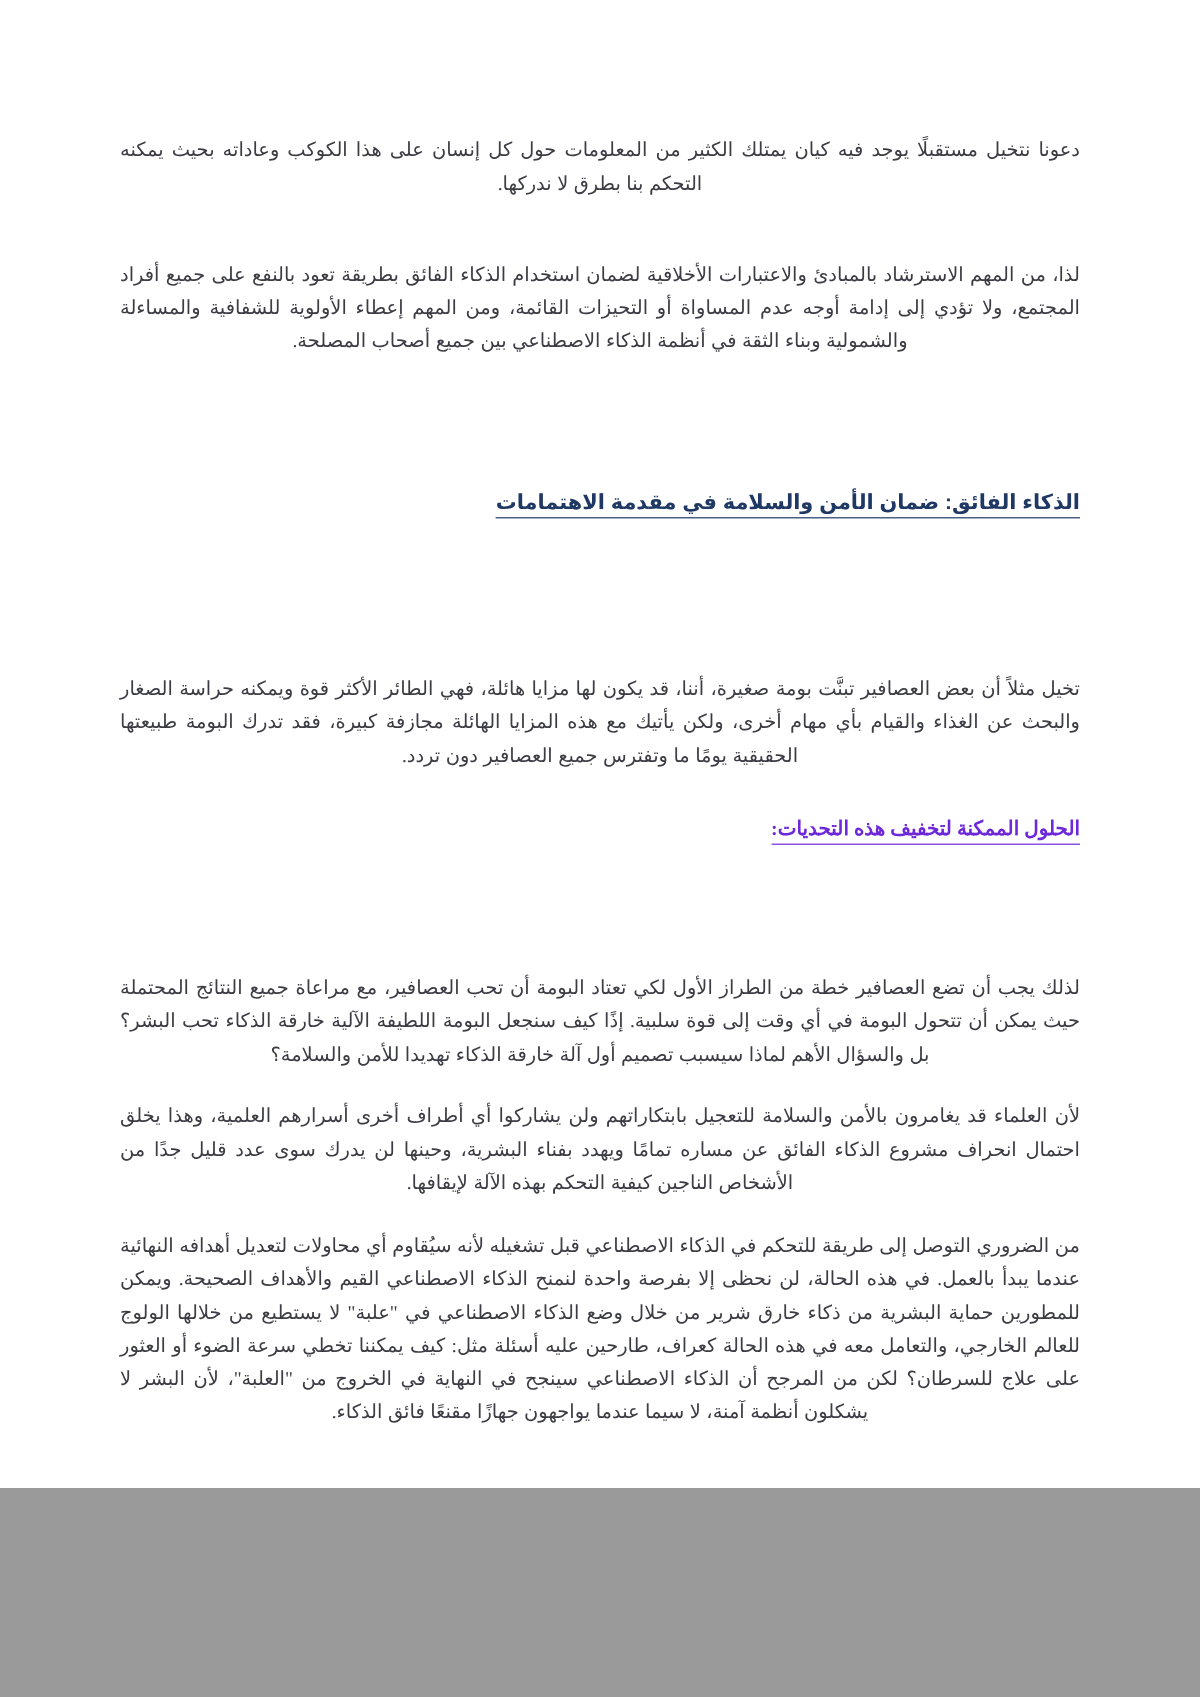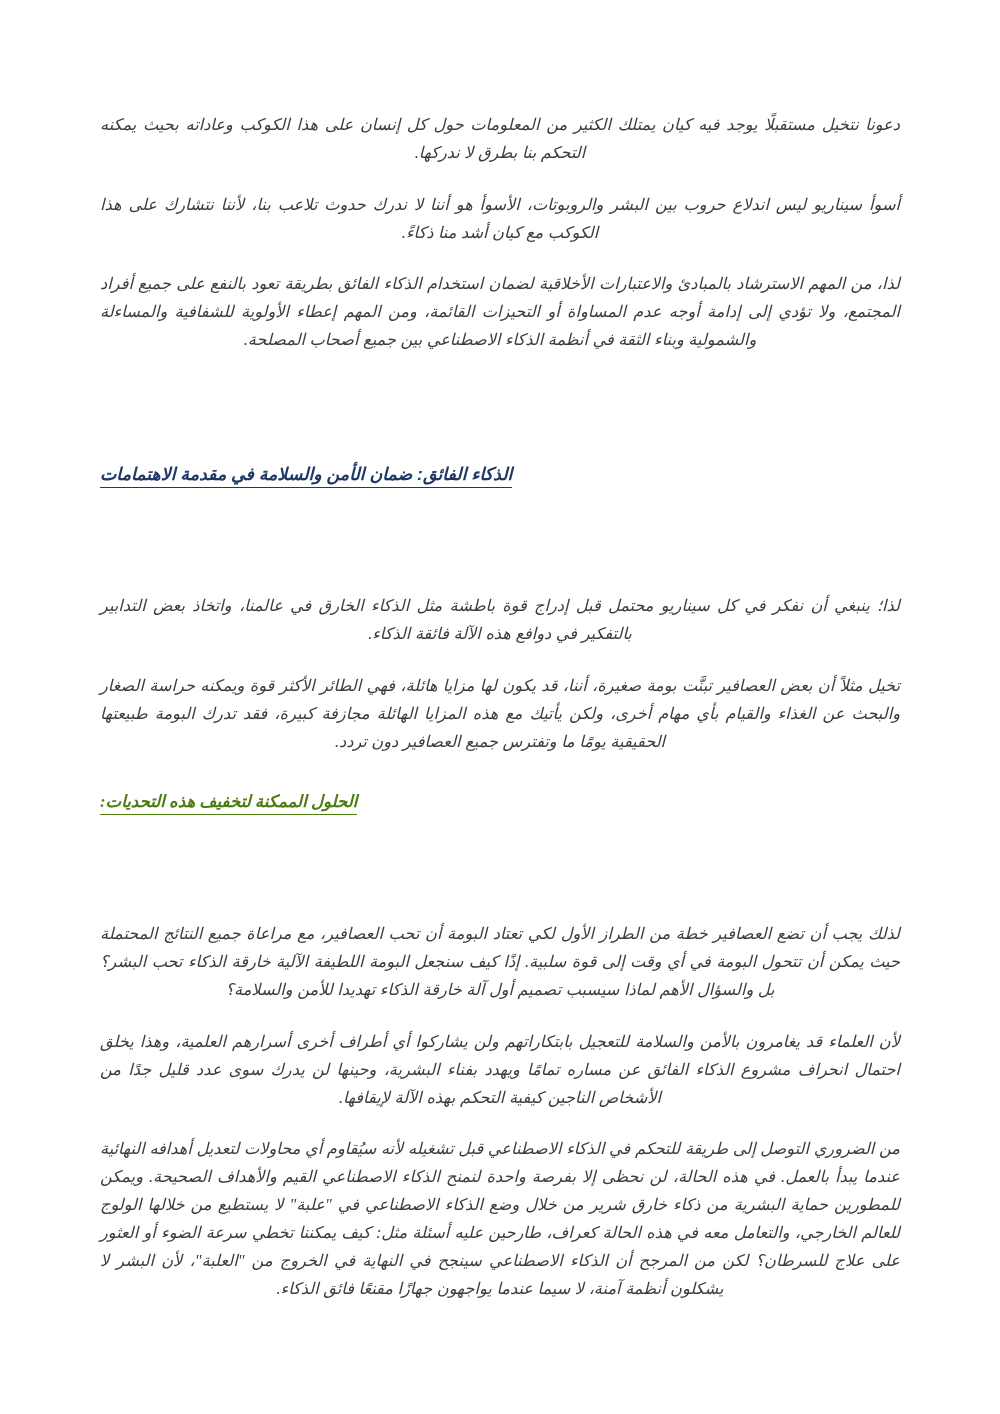--- a/index.html
+++ b/index.html
@@ -4,26 +4,25 @@
 <title>Arabic Document Page</title>
 <style>
   html, body {
     margin: 0;
     padding: 0;
     background: #9a9a9a;
   }
   .page {
     position: relative;
     width: 1000px;
-    height: 1414px;
+    height: 1240px;
     background: #ffffff;
     margin: 0 auto;
     overflow: hidden;
     box-sizing: border-box;
-    font-style: italic;
   }
   .content {
     position: absolute;
     top: 0;
     right: 100px;
     left: 100px;
     padding-top: 112px;
   }
   .para {
     font-family: "Liberation Serif", "DejaVu Serif", serif;
@@ -43,64 +42,62 @@
   .gap-xl { height: 82px; }
   .gap-xxl { height: 106px; }
 
   .heading {
     font-family: "Liberation Sans", "DejaVu Sans", sans-serif;
     font-weight: bold;
     font-size: 17.4px;
     line-height: 1.5;
     direction: rtl;
     unicode-bidi: plaintext;
-    text-align: left;
+    text-align: right;
     margin: 0;
     letter-spacing: 0.2px;
   }
   .heading span.ul {
     display: inline;
     border-bottom: 1.6px solid currentColor;
     padding-bottom: 3px;
   }
   .heading-navy { color: #1f3864; }
-  .heading-dark { color: #4d7c0f; }
+  .heading-dark { color: #6d28d9; }
 
   .heading-serif {
     font-family: "Liberation Serif", "DejaVu Serif", serif;
     font-weight: bold;
     font-size: 16.6px;
   }
 </style>
 </head>
 <body>
 
 <div class="page">
   <div class="content">
 
     <p class="para">دعونا نتخيل مستقبلًا يوجد فيه كيان يمتلك الكثير من المعلومات حول كل إنسان على هذا الكوكب وعاداته بحيث يمكنه التحكم بنا بطرق لا ندركها.</p>
 
     <div class="gap-sm"></div>
 
-    <p class="para">أسوأ سيناريو ليس اندلاع حروب بين البشر والروبوتات، الأسوأ هو أننا لا ندرك حدوث تلاعب بنا، لأننا نتشارك على هذا الكوكب مع كيان أشد منا ذكاءً.</p>
 
     <div class="gap-sm"></div>
 
     <p class="para">لذا، من المهم الاسترشاد بالمبادئ والاعتبارات الأخلاقية لضمان استخدام الذكاء الفائق بطريقة تعود بالنفع على جميع أفراد المجتمع، ولا تؤدي إلى إدامة أوجه عدم المساواة أو التحيزات القائمة، ومن المهم إعطاء الأولوية للشفافية والمساءلة والشمولية وبناء الثقة في أنظمة الذكاء الاصطناعي بين جميع أصحاب المصلحة.</p>
 
     <div class="gap-xxl"></div>
 
     <h2 class="heading heading-navy"><span class="ul">الذكاء الفائق: ضمان الأمن والسلامة في مقدمة الاهتمامات</span></h2>
 
     <div class="gap-xl"></div>
 
 
     <div class="gap-sm"></div>
 
-    <p class="para">لذا؛ ينبغي أن نفكر في كل سيناريو محتمل قبل إدراج قوة باطشة مثل الذكاء الخارق في عالمنا، واتخاذ بعض التدابير بالتفكير في دوافع هذه الآلة فائقة الذكاء.</p>
 
     <div class="gap-sm"></div>
 
     <p class="para">تخيل مثلاً أن بعض العصافير تبنَّت بومة صغيرة، أننا، قد يكون لها مزايا هائلة، فهي الطائر الأكثر قوة ويمكنه حراسة الصغار والبحث عن الغذاء والقيام بأي مهام أخرى، ولكن يأتيك مع هذه المزايا الهائلة مجازفة كبيرة، فقد تدرك البومة طبيعتها الحقيقية يومًا ما وتفترس جميع العصافير دون تردد.</p>
 
     <div class="gap-md"></div>
 
     <h2 class="heading heading-dark heading-serif"><span class="ul">الحلول الممكنة لتخفيف هذه التحديات:</span></h2>
 
     <div class="gap-xxl"></div>

